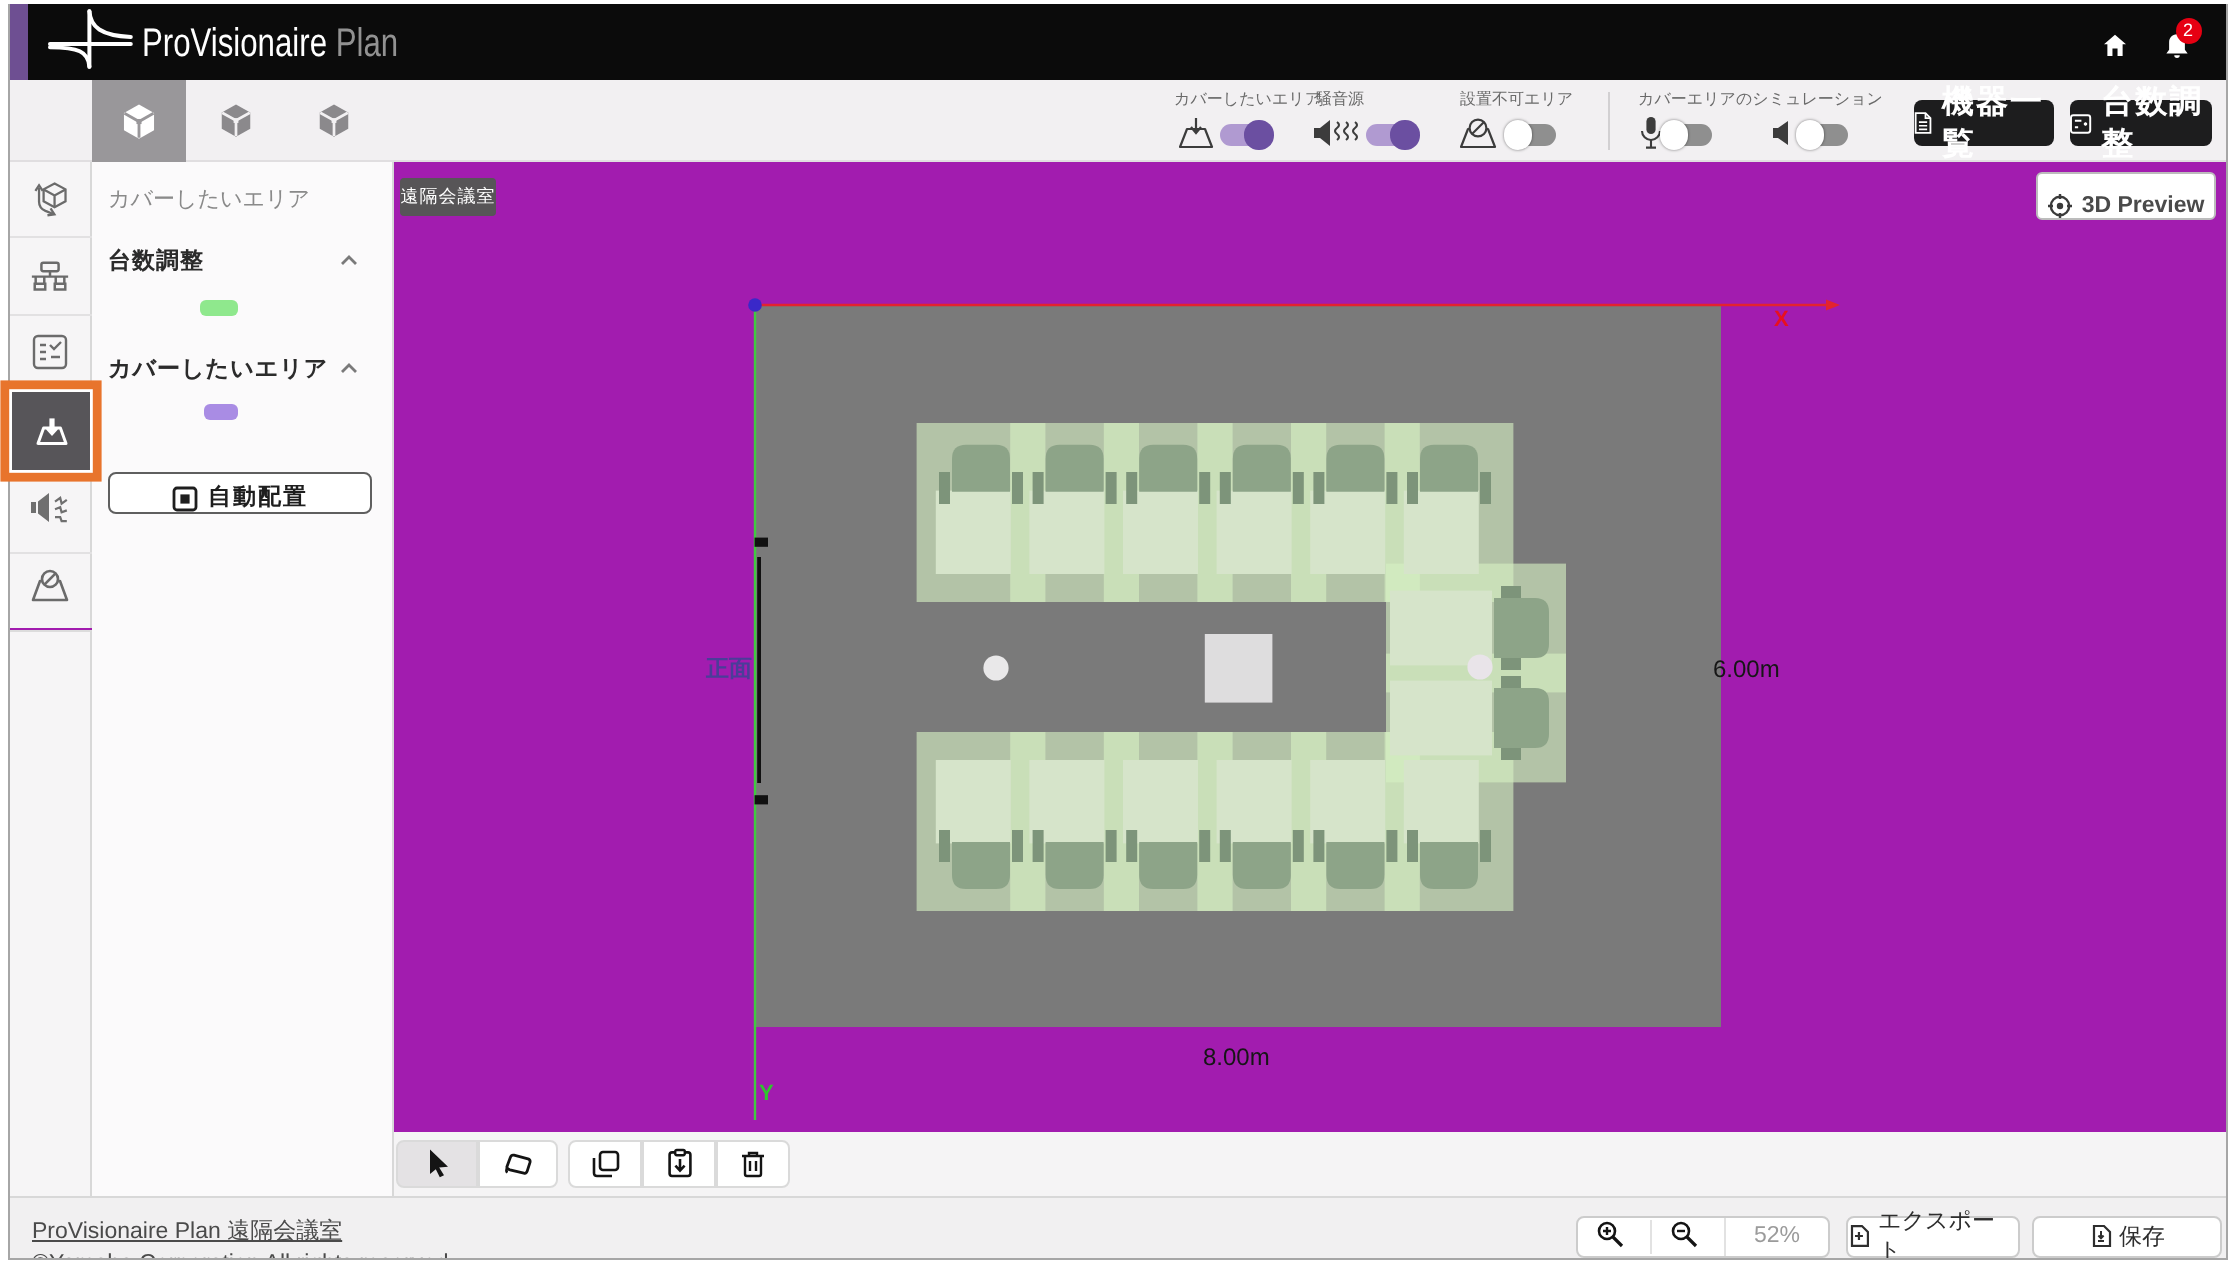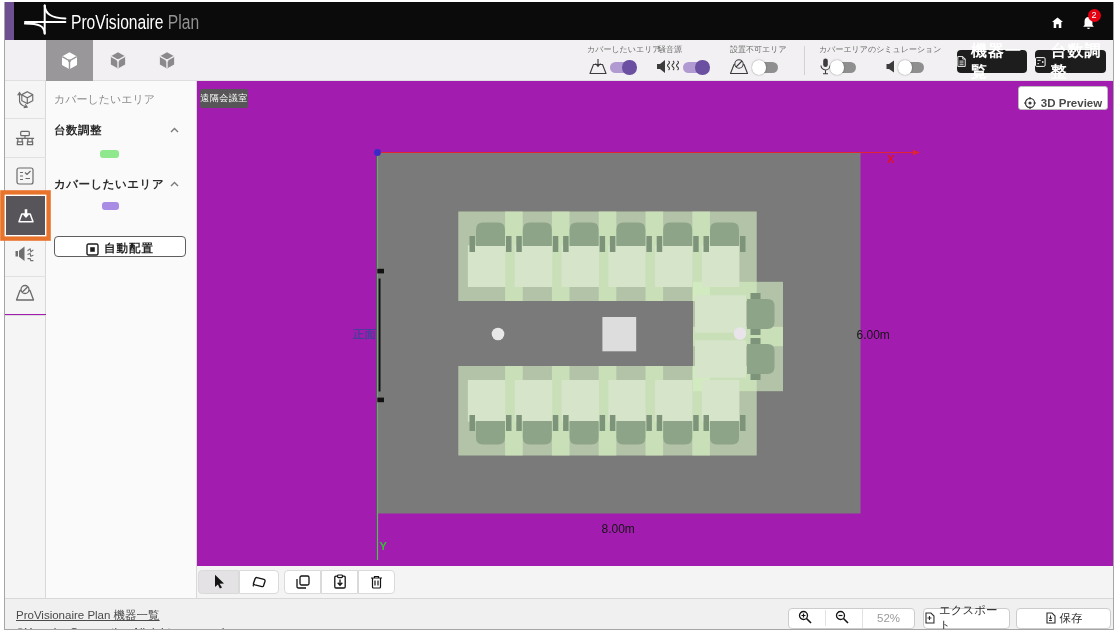--- a/index.html
+++ b/index.html
@@ -340,21 +340,21 @@
     <div class="cbtn" style="left:161px;width:37px;border-radius:0 4px 4px 0">
       <svg width="13" height="14" viewBox="0 0 13 14">
           <path d="M1 3 L12 3 M4.5 3 L4.5 1.5 L8.5 1.5 L8.5 3" stroke="#141414" stroke-width="1.2" fill="none"></path>
           <path d="M2.5 3 L2.5 12 Q2.5 13 3.5 13 L9.5 13 Q10.5 13 10.5 12 L10.5 3" fill="none" stroke="#141414" stroke-width="1.2"></path>
           <path d="M5 5.5 L5 10.5 M8 5.5 L8 10.5" stroke="#141414" stroke-width="1.2"></path>
         </svg>
     </div>
   </div>
 
   <div id="ftr">
-    <div id="terms">ProVisionaire Plan 機器一覧</div>
+    <div id="terms">ProVisionaire Plan 遠隔会議室</div>
     <div id="copyr">©Yamaha Corporation All rights reserved.</div>
     <div class="fbtn" style="left:783px;width:127px;justify-content:flex-start;padding:0">
       <div style="width:32px;text-align:center"><svg width="14" height="14" viewBox="0 0 14 14">
             <circle cx="5.5" cy="5.5" r="4" fill="none" stroke="#141414" stroke-width="1.3"></circle>
             <path d="M8.5 8.5 L13 13" stroke="#141414" stroke-width="1.6"></path>
             <path d="M3.5 5.5 L7.5 5.5 M5.5 3.5 L5.5 7.5" stroke="#141414" stroke-width="1.2"></path>
           </svg></div>
       <div style="width:33px;text-align:center;border-left:1px solid #e2e2e2"><svg width="14" height="14" viewBox="0 0 14 14">
             <circle cx="5.5" cy="5.5" r="4" fill="none" stroke="#141414" stroke-width="1.3"></circle>
             <path d="M8.5 8.5 L13 13" stroke="#141414" stroke-width="1.6"></path>

